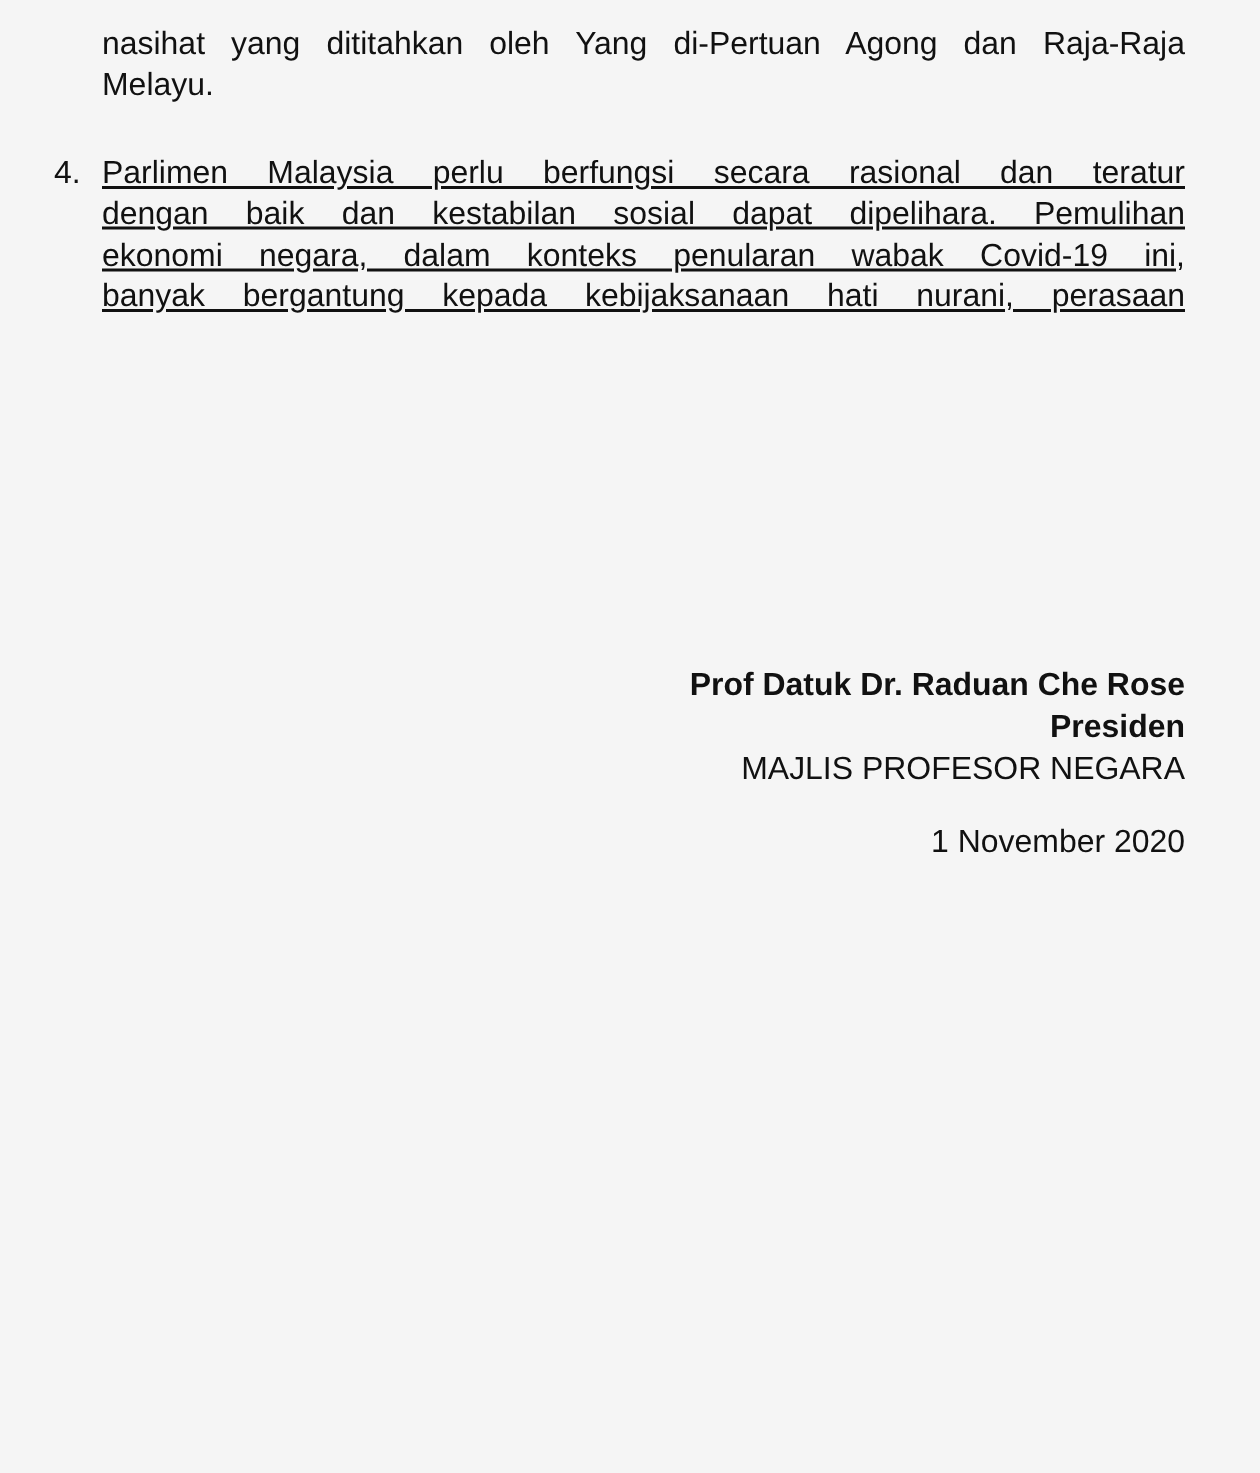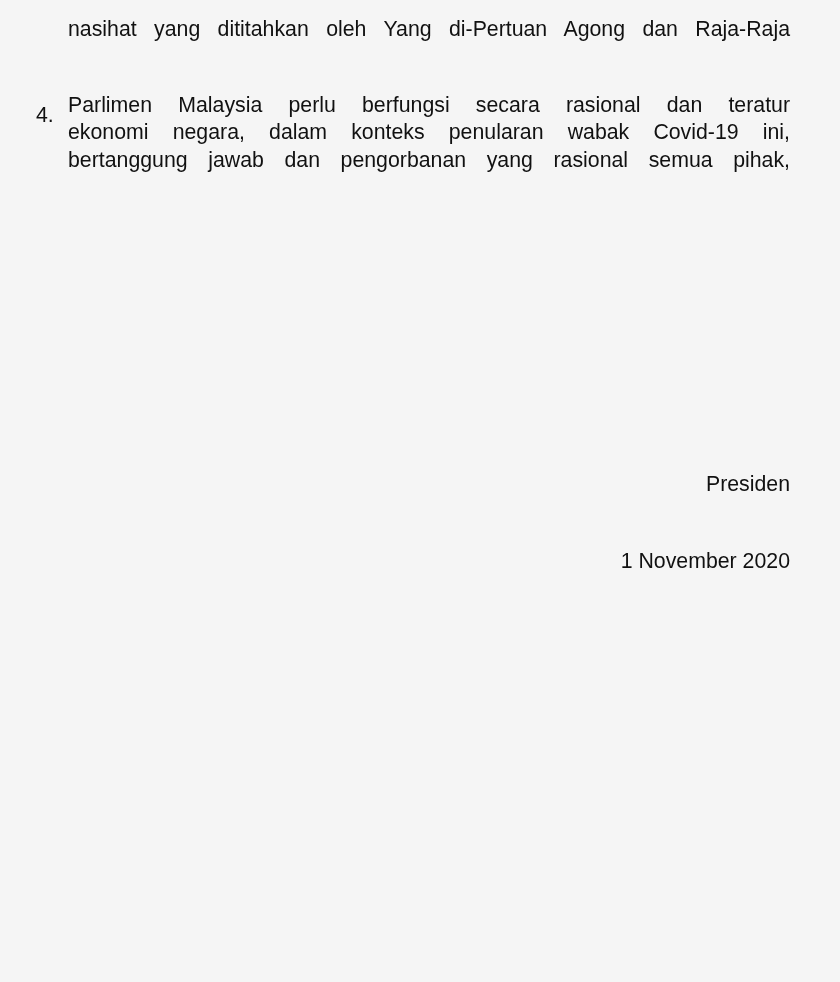--- a/index.html
+++ b/index.html
@@ -25,57 +25,61 @@
       height: 962px;
     }
     .para {
       position: absolute;
       left: 68px;
       width: 722px;
       text-align: justify;
       text-align-last: left;
     }
     .p-cont { top: 16px; }
-    .p4 { top: 92px; }
+    .p4 { top: 102px; text-decoration: underline; }
     .num {
       position: absolute;
       left: 36px;
       top: 102px;
     }
     .closing {
       position: absolute;
       left: 68px;
       top: 358px;
     }
     .sig {
       position: absolute;
       right: 50px;
       text-align: right;
       white-space: nowrap;
     }
     .sig-name { top: 443px; font-weight: bold; }
-    .sig-title { top: 471px; }
+    .sig-title { top: 471px; font-weight: bold; }
     .sig-org { top: 499px; }
     .sig-date { top: 548px; }
     .line { display: block; }
   </style>
 </head>
 <body>
 
 <div class="page">
 
   <div class="para p-cont">
     <span class="line" style="text-align-last: justify;">nasihat yang dititahkan oleh Yang di-Pertuan Agong dan Raja-Raja</span>
+    <span class="line">Melayu.</span>
   </div>
 
   <span class="num">4.</span>
 
   <div class="para p4">
     <span class="line" style="text-align-last: justify;">Parlimen Malaysia perlu berfungsi secara rasional dan teratur</span>
+    <span class="line" style="text-align-last: justify;">dengan baik dan kestabilan sosial dapat dipelihara. Pemulihan</span>
     <span class="line" style="text-align-last: justify;">ekonomi negara, dalam konteks penularan wabak Covid-19 ini,</span>
-    <span class="line" style="text-align-last: justify;">bertanggung jawab dan pengorbanan yang rasional semua pihak,</span>
+    <span class="line" style="text-align-last: justify;">banyak bergantung kepada kebijaksanaan hati nurani, perasaan</span>
   </div>
 
 
+  <div class="sig sig-name">Prof Datuk Dr. Raduan Che Rose</div>
   <div class="sig sig-title">Presiden</div>
+  <div class="sig sig-org">MAJLIS PROFESOR NEGARA</div>
   <div class="sig sig-date">1 November 2020</div>
 
 </div>
 
 </body></html>

